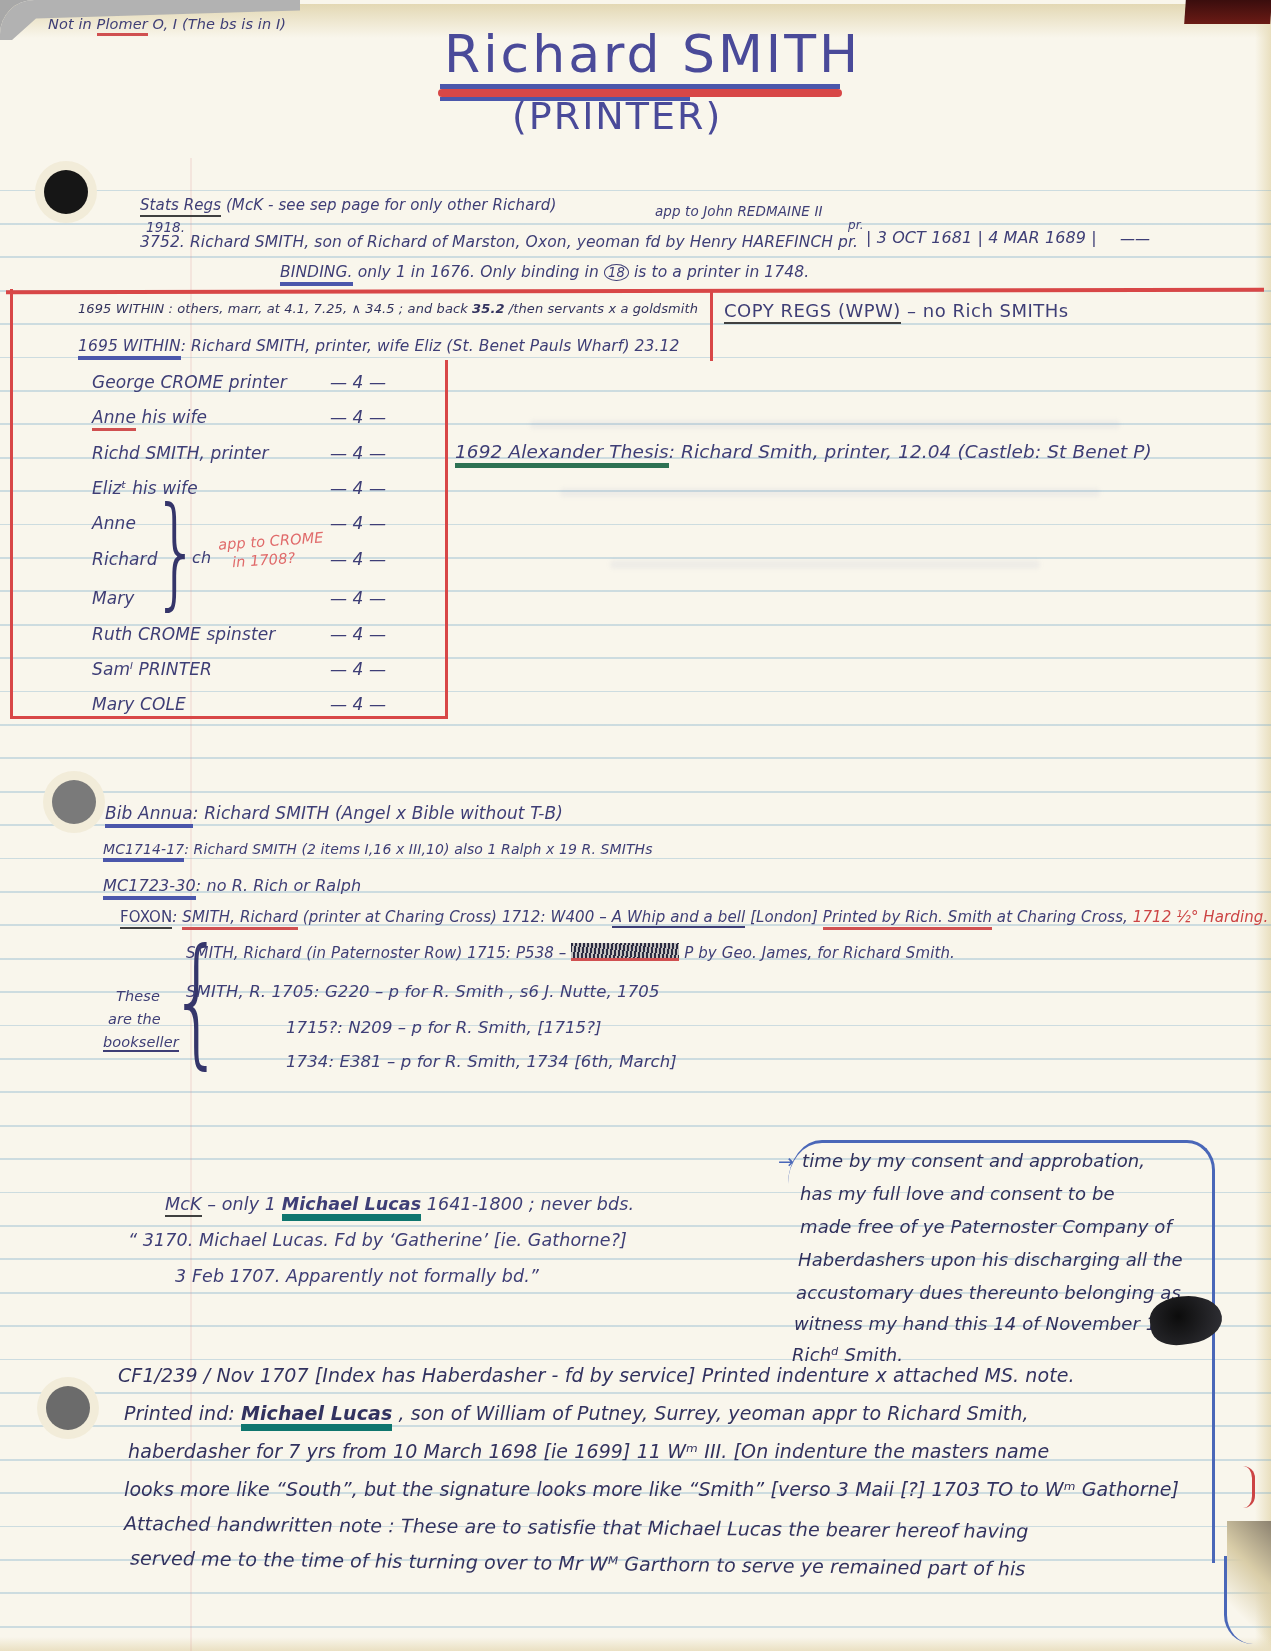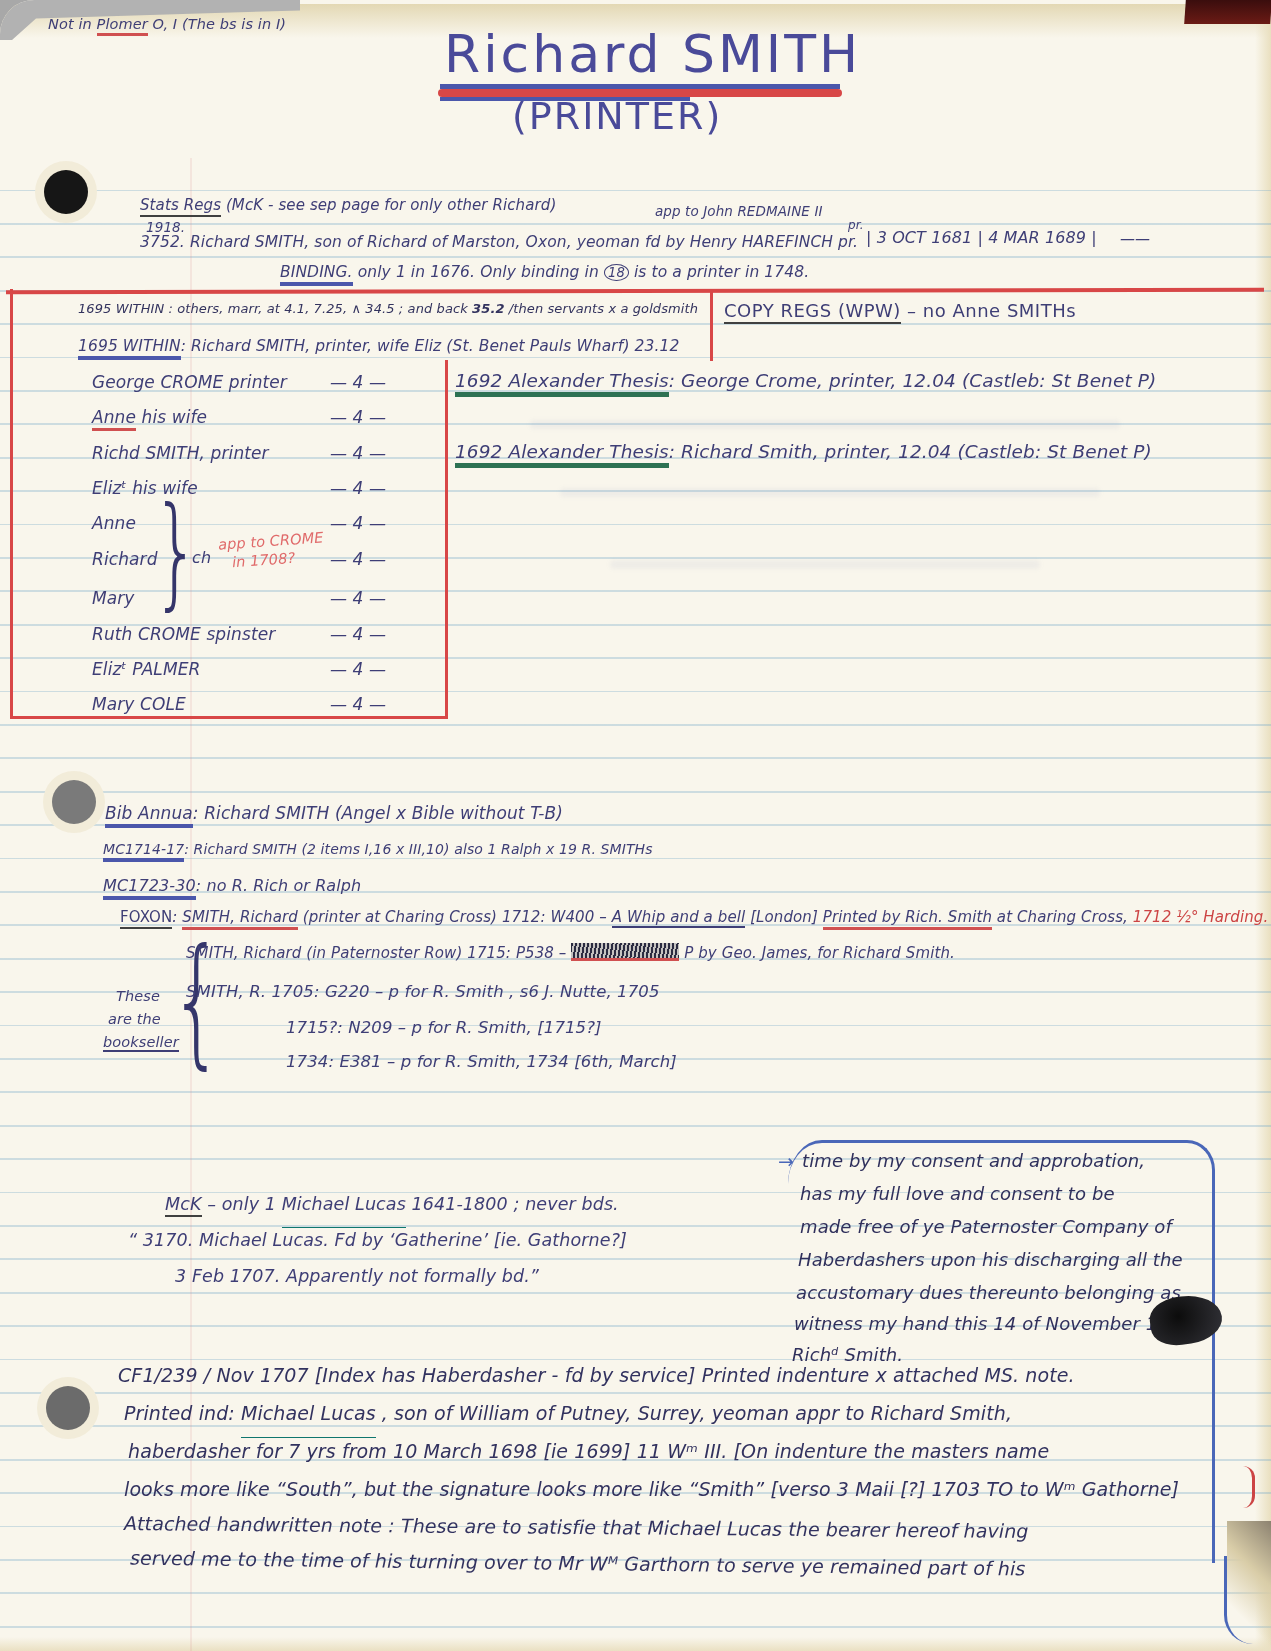--- a/index.html
+++ b/index.html
@@ -8,21 +8,21 @@
   .abs{position:absolute;white-space:nowrap;}
   .hand{font-family:"DejaVu Sans",sans-serif;font-style:italic;color:#3e3e76;font-size:16px;letter-spacing:.1px;}
   .dark{color:#33335e;}
   .print{font-style:normal;}
   .redink{color:#cc4444;}
   .redlight{color:#e06a6a;}
   .u-blue{border-bottom:4px solid #4b57ab;padding-bottom:1px;}
   .u-blue2{border-bottom:2px solid #404040;padding-bottom:1px;}
   .u-red{border-bottom:3px solid #d05050;padding-bottom:1px;}
   .u-green{border-bottom:5px solid #2e7253;padding-bottom:1px;}
-  .u-teal{border-bottom:1px solid #0f766e;padding-bottom:13px;}
+  .u-teal{border-bottom:7px solid #0f766e;padding-bottom:0;font-weight:bold;}
   .u-dark{border-bottom:2px solid #3e3e76;padding-bottom:0;}
   .circled{border:1.5px solid currentColor;border-radius:50%;padding:0 3px;font-size:.85em;font-style:italic;}
   .lines{position:absolute;left:0;right:0;top:158px;bottom:0;
     background:repeating-linear-gradient(to bottom,rgba(0,0,0,0) 0 31.6px,rgba(120,170,200,.34) 31.6px 33.4px);}
   .marginline{position:absolute;left:190px;top:158px;bottom:0;width:2px;background:rgba(220,140,140,.16);}
   .redline{position:absolute;background:#d84747;}
   .hole{position:absolute;border-radius:50%;width:44px;height:44px;box-shadow:0 0 0 9px #f2ecd9;}
   .brace{font-family:"DejaVu Sans",sans-serif;font-weight:100;color:#35356a;font-style:normal;}
   .scribble{display:inline-block;width:108px;height:15px;vertical-align:middle;border-bottom:3px solid #d05050;
     background:repeating-linear-gradient(100deg,#2b2b40 0 2px,rgba(43,43,64,.25) 2px 4px);transform:translateY(-2px);}
@@ -90,45 +90,42 @@
   <div class="redline" style="left:6px;top:289px;width:1258px;height:3.5px;transform:rotate(-.12deg);"></div>
   <div class="redline" style="left:10px;top:289px;width:3px;height:430px;"></div>
   <div class="redline" style="left:10px;top:716px;width:437px;height:3px;"></div>
   <div class="redline" style="left:445px;top:360px;width:3px;height:359px;"></div>
   <div class="redline" style="left:710px;top:291px;width:3px;height:70px;"></div>
 
   <div class="abs hand dark" style="left:78px;top:301px;font-size:13px;">
     <span>1695 WITHIN : others, marr, at 4.1, 7.25, ∧ 34.5 ; and back </span><span style="font-weight:bold;">35.2</span><span> /then servants x a goldsmith</span>
   </div>
   <div class="abs hand print" style="left:724px;top:300px;font-size:18px;letter-spacing:.5px;">
-    <span class="u-blue2">COPY REGS (WPW)</span><span> – no Anne SMITHs</span>
+    <span class="u-blue2">COPY REGS (WPW)</span><span> – no Rich SMITHs</span>
   </div>
   <div class="abs hand" style="left:78px;top:337px;font-size:15.5px;">
     <span class="u-blue">1695 WITHIN</span><span>: Richard SMITH, printer, wife Eliz (St. Benet Pauls Wharf) 23.12</span>
   </div>
 
   <div class="abs hand" style="left:92px;top:372px;font-size:17px;"><span class="u-red"></span><span>George CROME printer</span><span class="abs" style="left:238px;">—  4  —</span></div>
   <div class="abs hand" style="left:92px;top:407px;font-size:17px;"><span class="u-red">Anne</span><span>  his wife</span><span class="abs" style="left:238px;">—  4  —</span></div>
   <div class="abs hand" style="left:92px;top:443px;font-size:17px;"><span class="u-red"></span><span>Richd SMITH, printer</span><span class="abs" style="left:238px;">—  4  —</span></div>
   <div class="abs hand" style="left:92px;top:478px;font-size:17px;"><span class="u-red"></span><span>Elizᵗ his wife</span><span class="abs" style="left:238px;">—  4  —</span></div>
   <div class="abs hand" style="left:92px;top:513px;font-size:17px;"><span>Anne</span><span class="abs" style="left:238px;">—  4  —</span></div>
   <div class="abs hand" style="left:92px;top:549px;font-size:17px;"><span>Richard</span><span class="abs" style="left:238px;">—  4  —</span></div>
   <div class="abs hand" style="left:92px;top:588px;font-size:17px;"><span>Mary</span><span class="abs" style="left:238px;">—  4  —</span></div>
   <div class="abs hand" style="left:92px;top:624px;font-size:17px;"><span>Ruth CROME spinster</span><span class="abs" style="left:238px;">—  4  —</span></div>
-  <div class="abs hand" style="left:92px;top:659px;font-size:17px;"><span>Elizᵗ PALMER</span><span class="abs" style="left:238px;">—  4  —</span></div>
+  <div class="abs hand" style="left:92px;top:659px;font-size:17px;"><span>Samˡ PRINTER</span><span class="abs" style="left:238px;">—  4  —</span></div>
   <div class="abs hand" style="left:92px;top:694px;font-size:17px;"><span>Mary COLE</span><span class="abs" style="left:238px;">—  4  —</span></div>
 
   <div class="abs brace" style="left:142px;top:498px;font-size:108px;line-height:108px;transform:scale(.7,1.12);">}</div>
   <div class="abs hand" style="left:192px;top:548px;font-size:16px;">ch</div>
   <div class="abs hand redlight" style="left:218px;top:533px;font-size:14.5px;transform:rotate(-4deg);">app to CROME</div>
   <div class="abs hand redlight" style="left:232px;top:552px;font-size:14.5px;transform:rotate(-4deg);">in 1708?</div>
 
-  <div class="abs hand" style="left:455px;top:370px;font-size:18.5px;">
-    <span class="u-green">1692 Alexander Thesis</span><span>:  George Crome, printer, 12.04 (Castleb: St Benet P)</span>
-  </div>
   <div class="abs hand" style="left:455px;top:441px;font-size:18.5px;">
     <span class="u-green">1692 Alexander Thesis</span><span>:  Richard Smith, printer, 12.04 (Castleb: St Benet P)</span>
   </div>
 
   <div class="abs hand" style="left:105px;top:803px;font-size:17px;">
     <span class="u-blue">Bib Annua</span><span>:  Richard SMITH (Angel x Bible without T-B)</span>
   </div>
   <div class="abs hand" style="left:103px;top:841px;font-size:14px;">
     <span class="u-blue">MC1714-17</span><span>:  Richard SMITH (2 items I,16 x III,10) also 1 Ralph x 19 R. SMITHs</span>
   </div>

